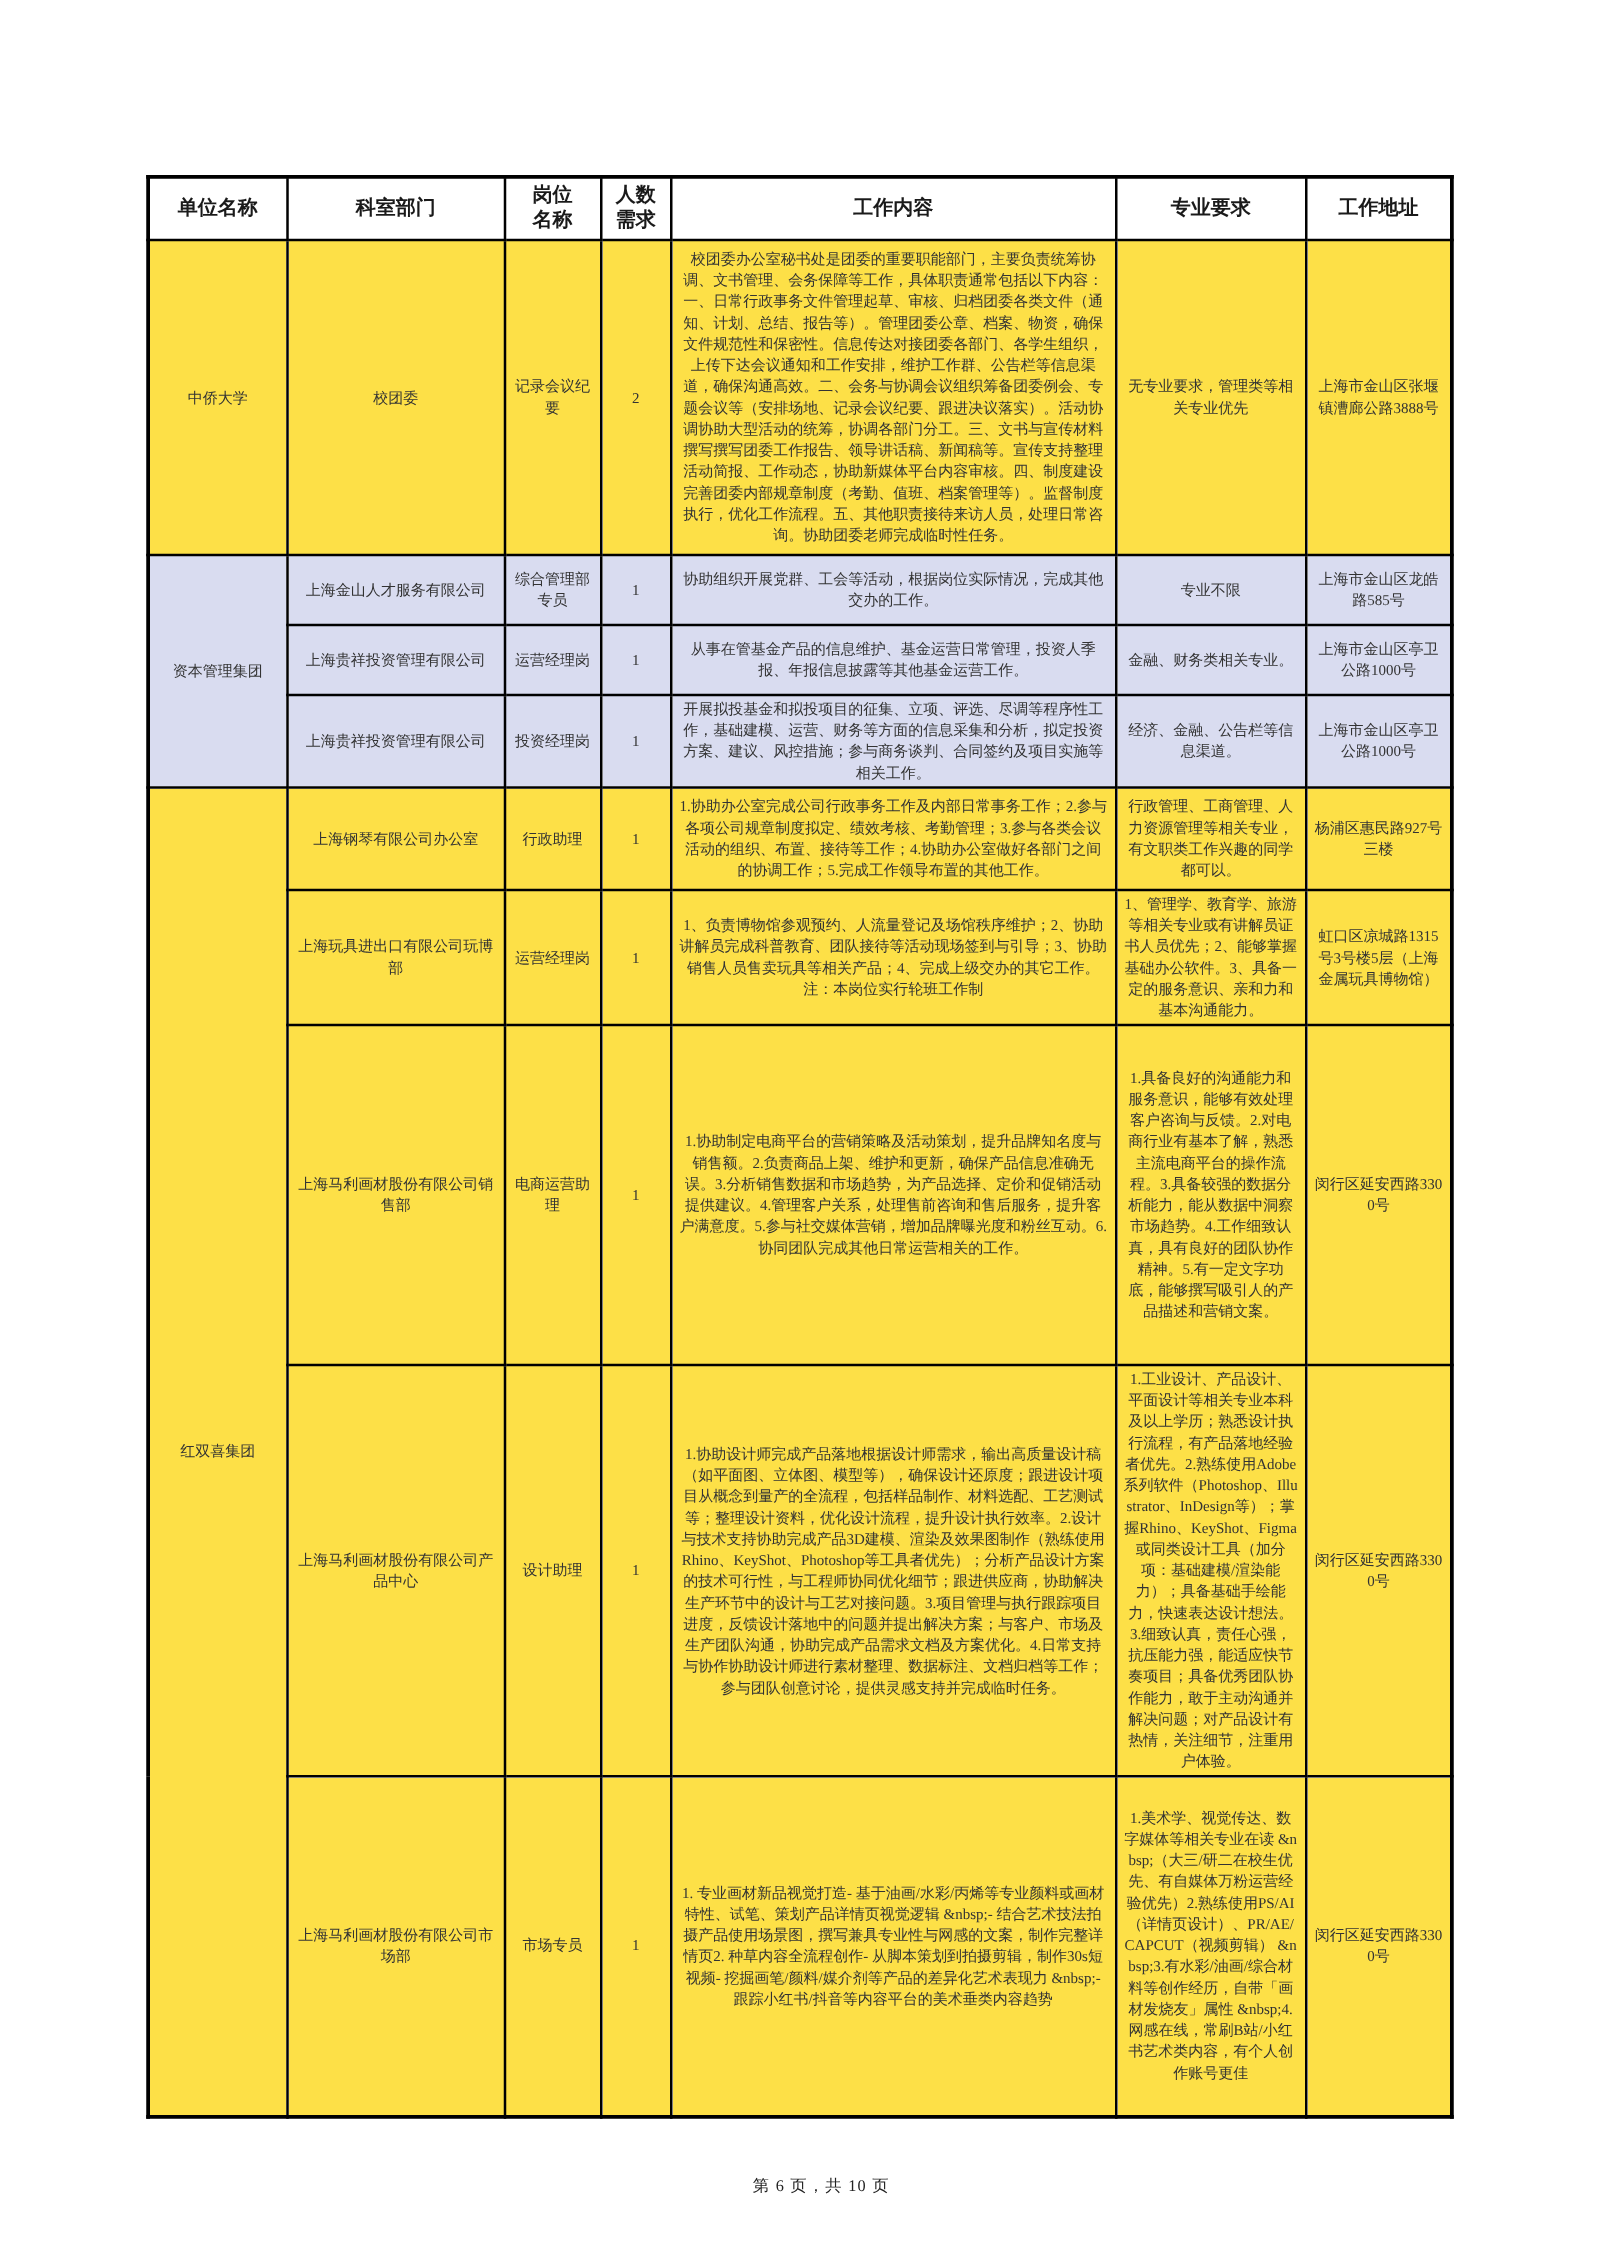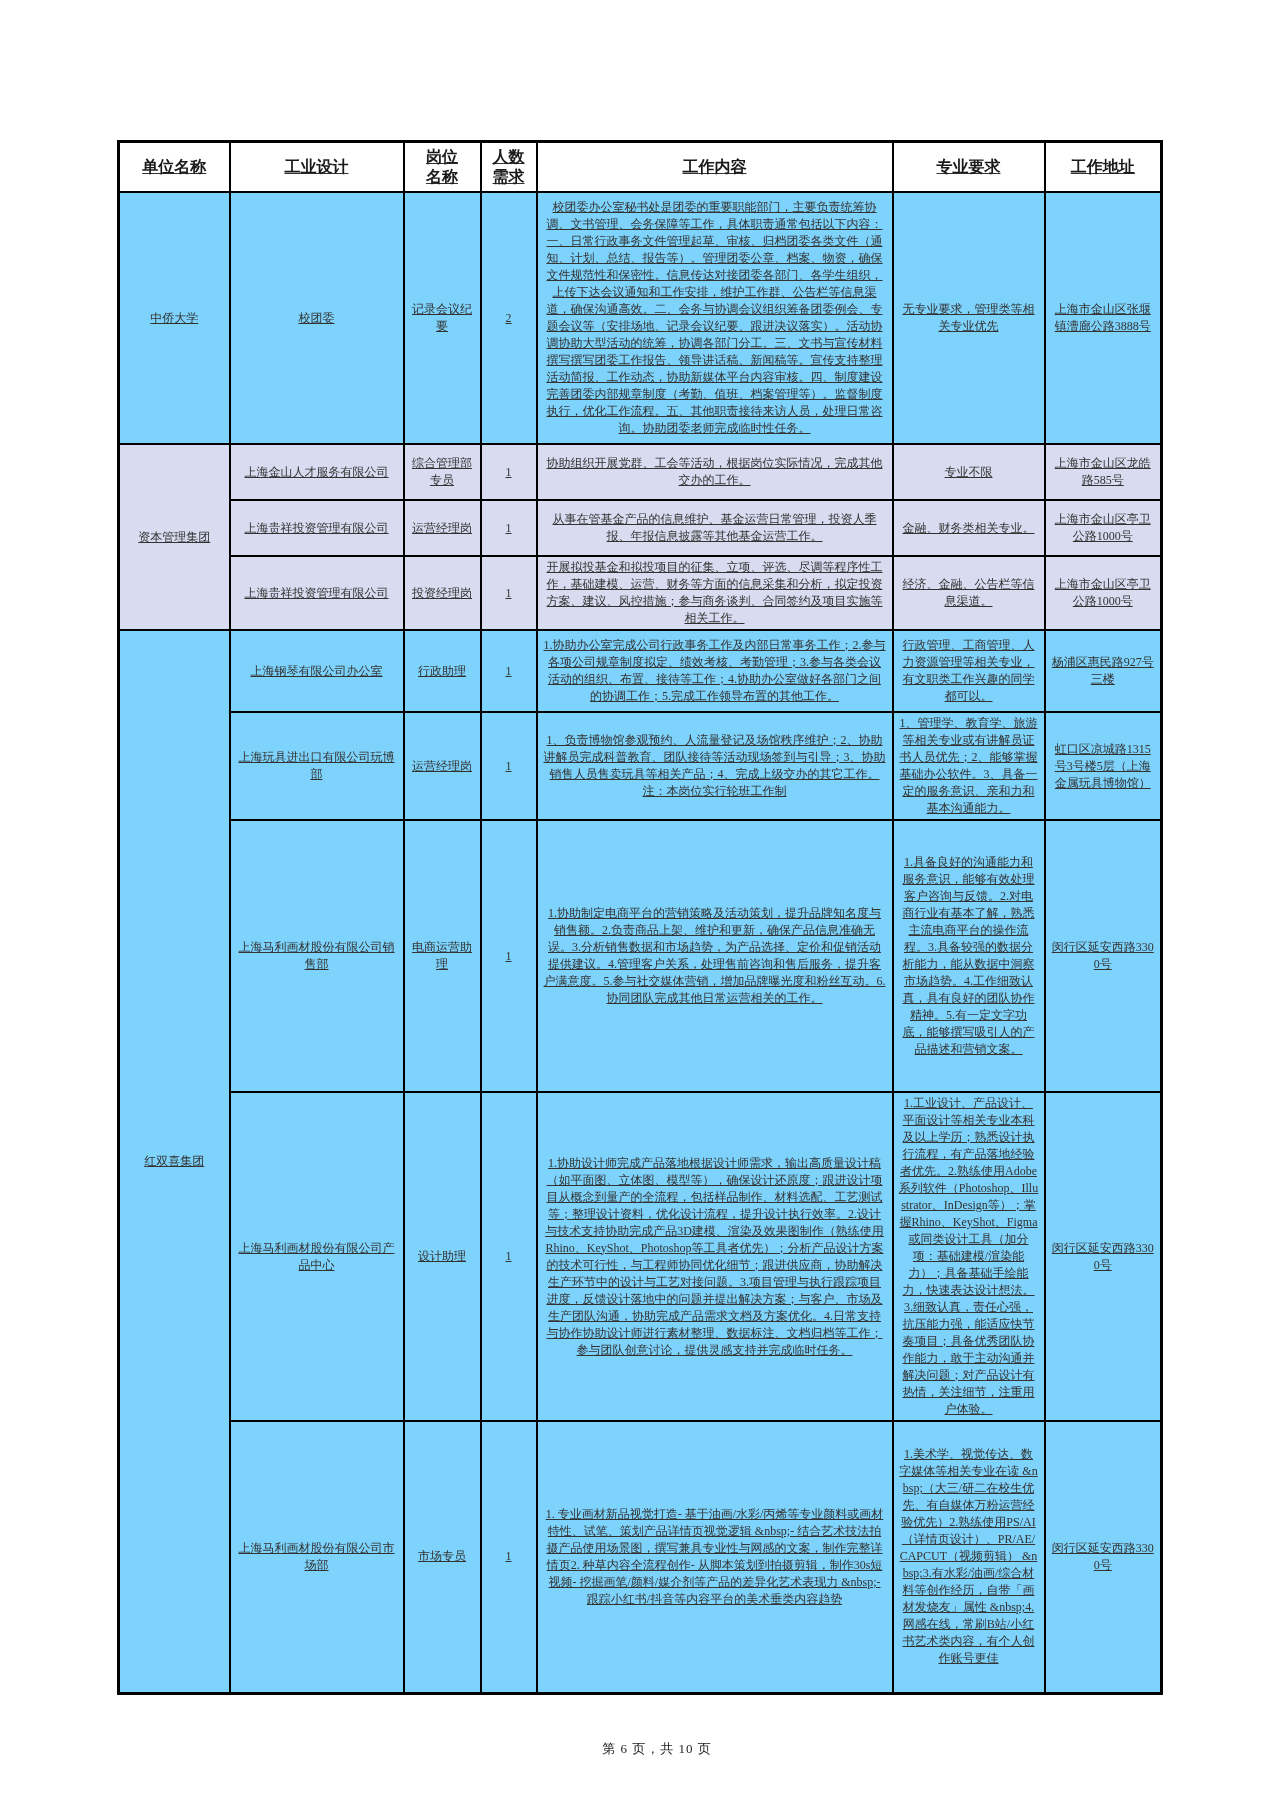--- a/index.html
+++ b/index.html
@@ -4,35 +4,34 @@
 <style>
   html,body{margin:0;padding:0;}
   body{
     width:1280px;height:1810px;background:#ffffff;position:relative;
     font-family:"Liberation Serif","DejaVu Serif",serif;color:#333333;
   }
   .sheet{position:absolute;left:117px;top:140px;width:1043px;}
   table.jobs{
     border-collapse:collapse;table-layout:fixed;width:1043px;
     border:3px solid #000000;
-    text-decoration:underline;
   }
   table.jobs th, table.jobs td{
     border:2px solid #000000;vertical-align:middle;text-align:center;
     padding:2px 5px;font-size:12px;line-height:17px;word-break:break-all;
     overflow:hidden;
   }
   table.jobs th{
     font-size:16px;font-weight:bold;color:#1a1a1a;background:#ffffff;
     white-space:pre-line;line-height:20px;padding:4px 2px;
   }
   tr.hdr{height:46px;}
   tr.r1{height:252px;} tr.r2{height:56px;} tr.r3{height:56px;} tr.r4{height:72px;}
   tr.r5{height:82px;}  tr.r6{height:106px;} tr.r7{height:272px;} tr.r8{height:300px;} tr.r9{height:272px;}
-  .bg-green td{background:#7dd3fc;}
+  .bg-green td{background:#fde047;}
   .bg-purple td{background:#d9dcf0;}
   td.longtext{
     text-align:justify;text-align-last:center;padding:2px 9px;
   }
   td.reqtext{
     text-align:justify;text-align-last:center;padding:2px 6px;
   }
   .footer{
     position:absolute;left:0;top:1740px;width:1280px;text-align:center;
     font-size:13px;color:#222222;letter-spacing:1px;margin-left:17px;
@@ -48,21 +47,21 @@
         <col style="width:174px">
         <col style="width:77px">
       <col style="width:56px">
         <col style="width:356px">
         <col style="width:152px">
         <col style="width:117px">
     </colgroup>
     <thead>
       <tr class="hdr">
         <th>单位名称</th>
-        <th>工业设计</th>
+        <th>科室部门</th>
         <th>岗位
 名称</th>
         <th>人数
 需求</th>
         <th>工作内容</th>
         <th>专业要求</th>
         <th>工作地址</th>
       </tr>
     </thead>
     <tbody>

